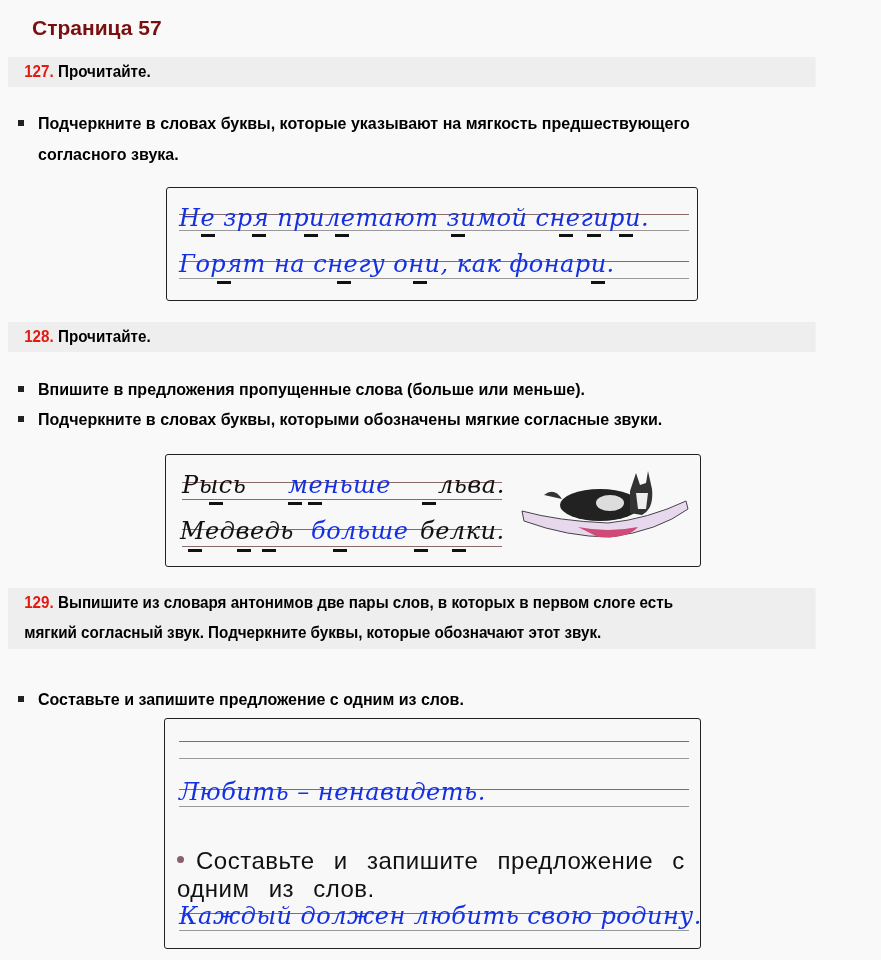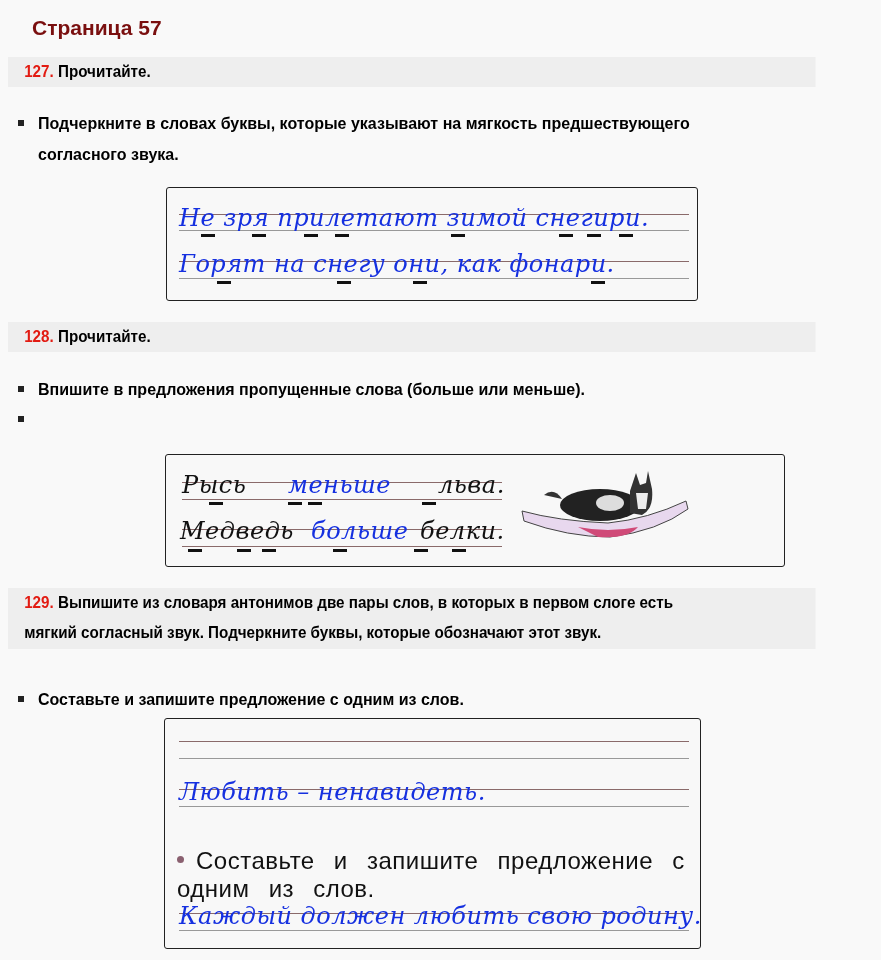--- a/index.html
+++ b/index.html
@@ -54,23 +54,23 @@
 </div>
 
 <div class="task-head" style="top:322px;">
   <span class="task-num">128.</span>
   <span>Прочитайте.</span>
 </div>
 <div class="bullet" style="top:374px;">
   <span class="sq"></span><span>Впишите в предложения пропущенные слова (больше или меньше).</span>
 </div>
 <div class="bullet" style="top:404px;">
-  <span class="sq"></span>
+  <span class="sq"></span><span>Подчеркните в словах буквы, которыми обозначены мягкие согласные звуки.</span>
 </div>
-<div class="card" style="left:165px; top:454px; width:620px; height:113px;">
+<div class="card" style="left:165px; top:454px; width:536px; height:113px;">
   <div class="line" style="left:16px; top:27px; width:320px;"></div>
   <div class="line" style="left:16px; top:44px; width:320px;"></div>
   <div class="line" style="left:16px; top:74px; width:320px;"></div>
   <div class="line" style="left:16px; top:91px; width:320px;"></div>
   <div class="cursive black" style="left:16px; top:16px;">Рысь</div>
   <div class="cursive" style="left:122px; top:16px;">меньше</div>
   <div class="cursive black" style="left:272px; top:16px;">льва.</div>
   <div class="cursive black" style="left:14px; top:62px;">Медведь</div>
   <div class="cursive" style="left:145px; top:62px;">больше</div>
   <div class="cursive black" style="left:254px; top:62px;">белки.</div>

